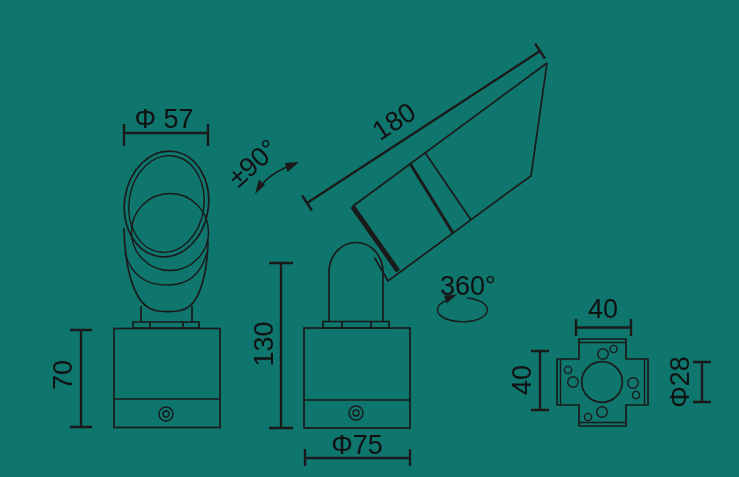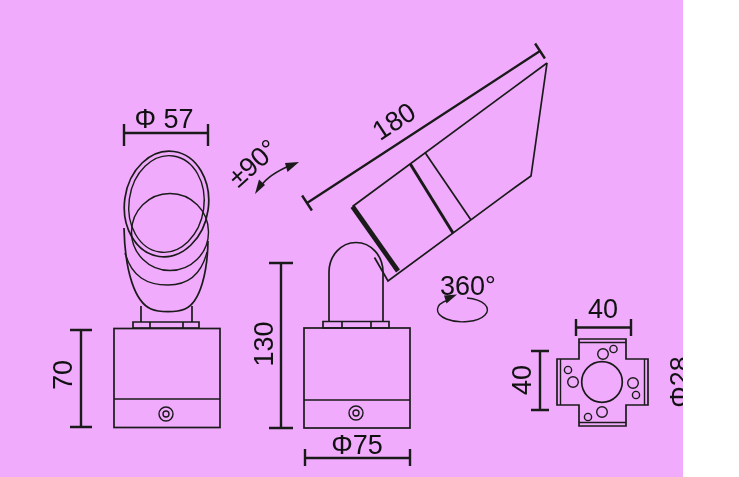--- a/index.html
+++ b/index.html
@@ -1,16 +1,16 @@
 <!DOCTYPE html>
 <html><head>
 <meta charset="utf-8">
 <style>
   html,body{margin:0;padding:0;background:#ffffff;}
-  .canvas{position:relative;width:683px;height:477px;background:#f0abfc;overflow:hidden;text-align:center;}
+  .canvas{position:relative;width:739px;height:477px;background:#0f766e;overflow:hidden;text-align:center;}
   svg{display:block;}
   text{font-family:"Liberation Sans","DejaVu Sans",sans-serif;font-size:27px;fill:#111111;}
   .ol{stroke:#1a1a1a;stroke-width:1.7;fill:none;}
   .thin{stroke:#1a1a1a;stroke-width:1.4;fill:none;}
   .dim{stroke:#1a1a1a;stroke-width:2.4;fill:none;}
   .w5{stroke:#1a1a1a;stroke-width:4.8;fill:none;}
   .w3{stroke:#1a1a1a;stroke-width:3;fill:none;}
   .arrow{fill:#1a1a1a;stroke:none;}
 </style>
 </head>

